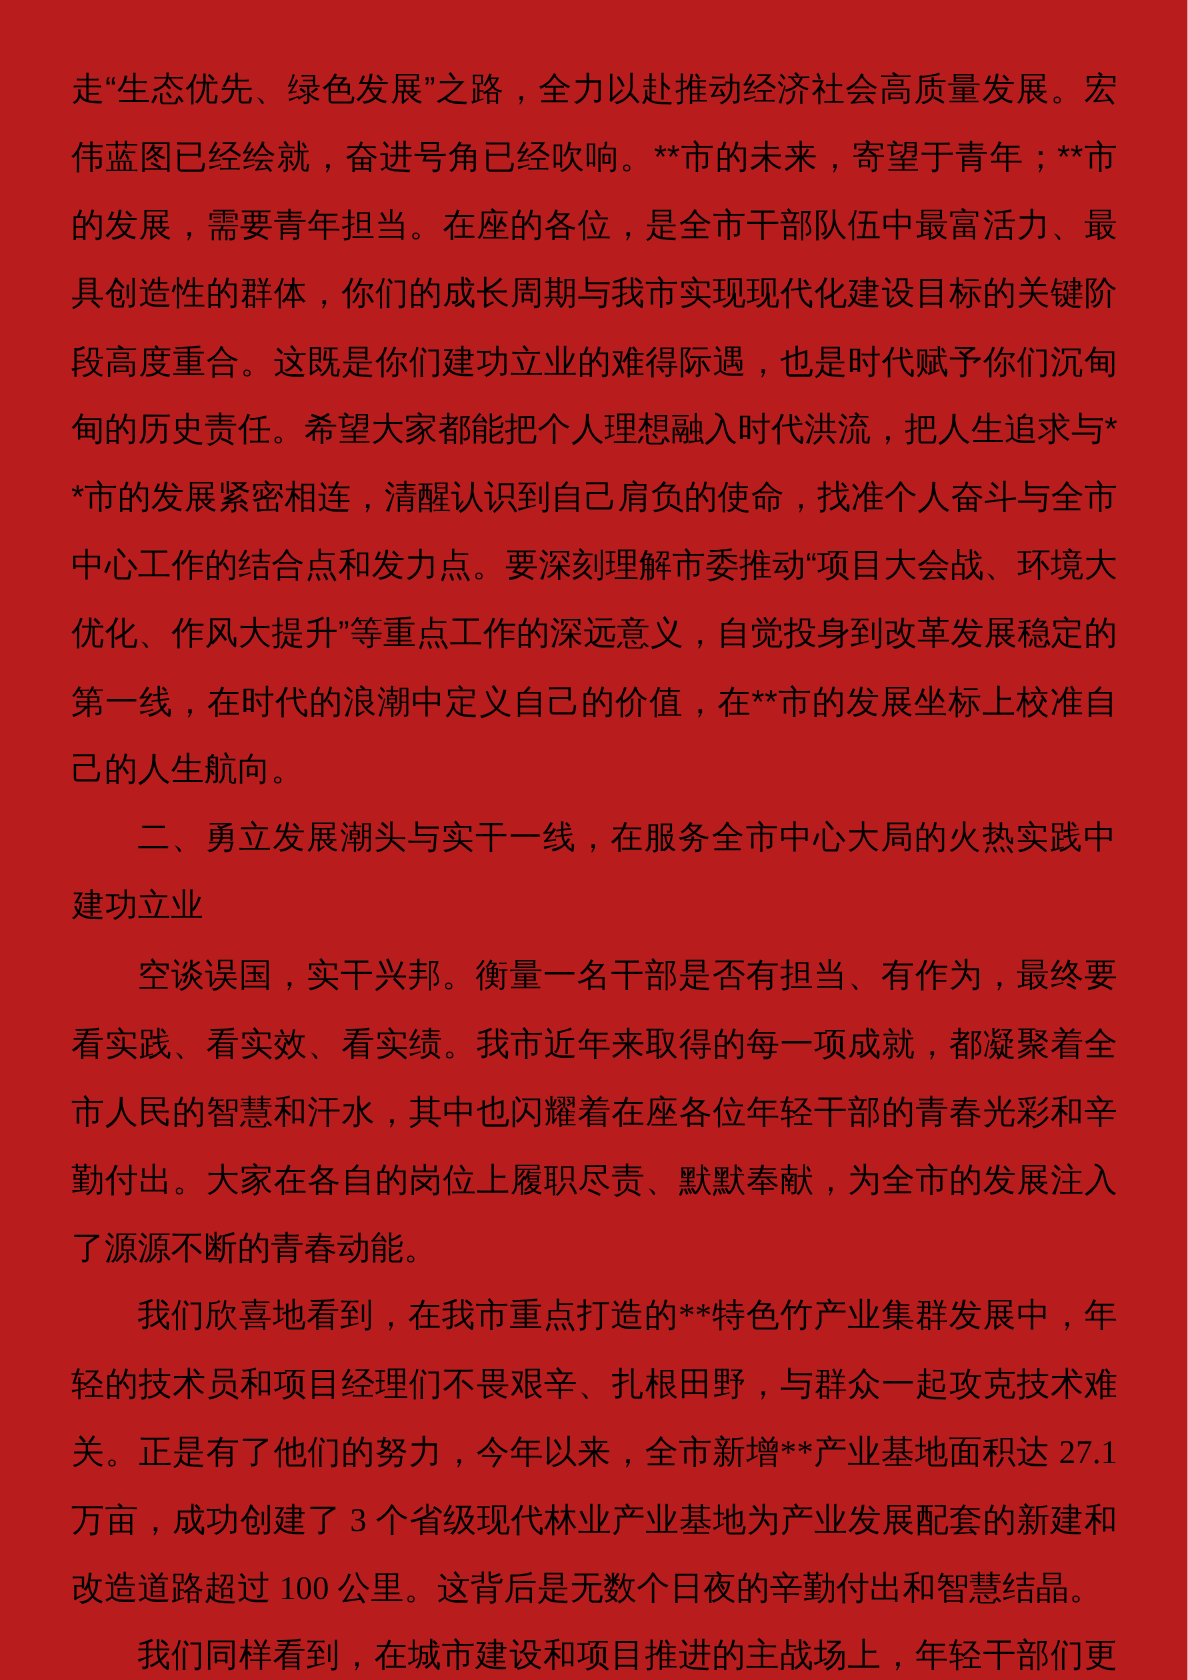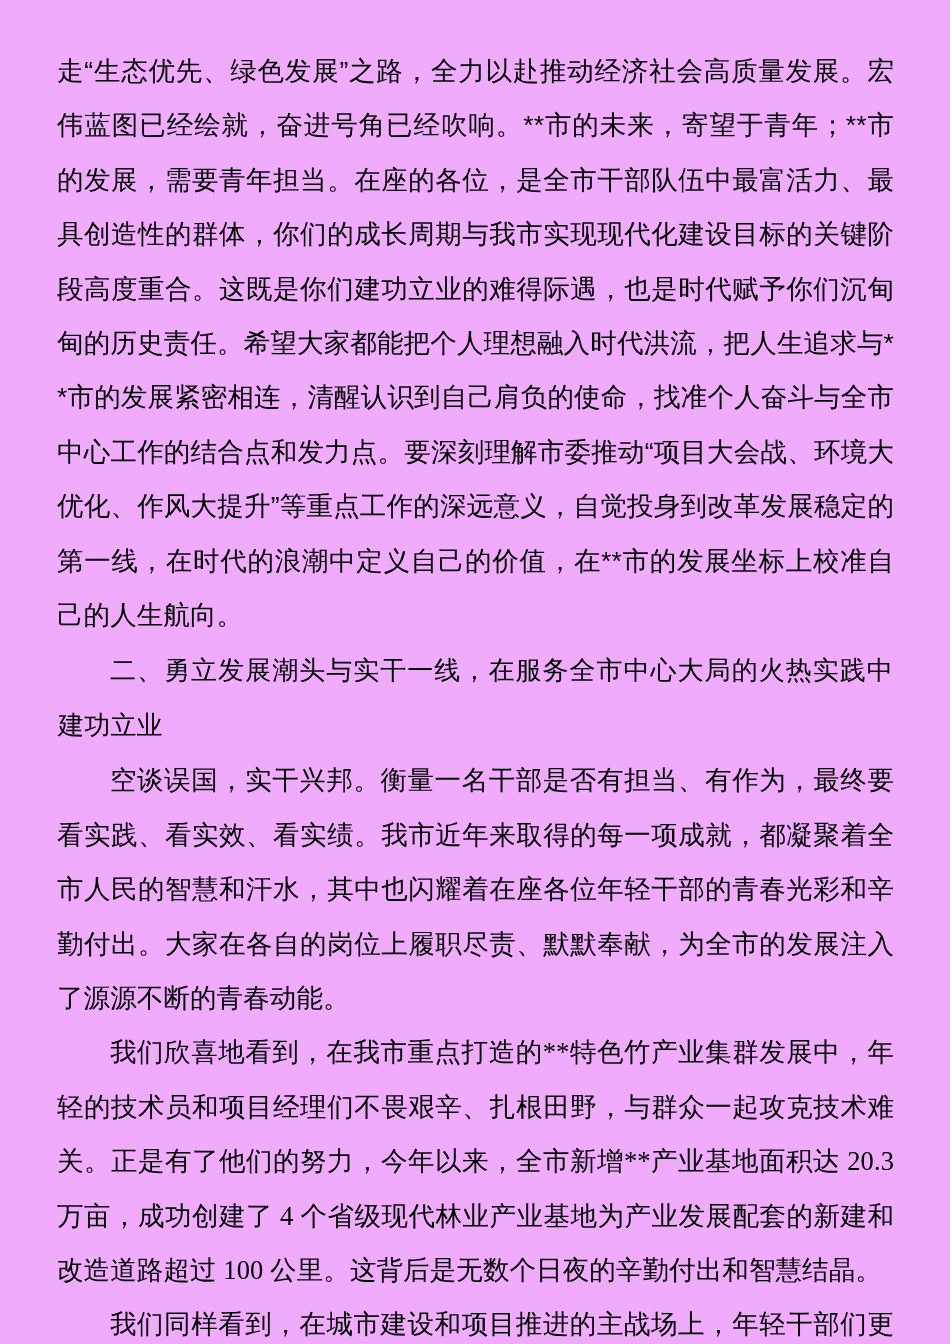--- a/index.html
+++ b/index.html
@@ -8,21 +8,21 @@
     padding: 0;
     background: #ffffff;
   }
   body {
     font-family: "Liberation Sans", "DejaVu Sans", sans-serif;
   }
   .page {
     position: relative;
     width: 950px;
     height: 1344px;
-    background: #f0abfc;
+    background: #b91c1c;
     overflow: hidden;
     box-sizing: border-box;
   }
   .doc-body {
     position: absolute;
     left: 57px;
     top: 44px;
     width: 837px;
   }
   
@@ -63,18 +63,18 @@
 
 <div class="page">
   <div class="doc-body">
 
     <p class="para">走“生态优先、绿色发展”之路，全力以赴推动经济社会高质量发展。宏伟蓝图已经绘就，奋进号角已经吹响。**市的未来，寄望于青年；**市的发展，需要青年担当。在座的各位，是全市干部队伍中最富活力、最具创造性的群体，你们的成长周期与我市实现现代化建设目标的关键阶段高度重合。这既是你们建功立业的难得际遇，也是时代赋予你们沉甸甸的历史责任。希望大家都能把个人理想融入时代洪流，把人生追求与**市的发展紧密相连，清醒认识到自己肩负的使命，找准个人奋斗与全市中心工作的结合点和发力点。要深刻理解市委推动“项目大会战、环境大优化、作风大提升”等重点工作的深远意义，自觉投身到改革发展稳定的第一线，在时代的浪潮中定义自己的价值，在**市的发展坐标上校准自己的人生航向。</p>
 
     <p class="heading">二、勇立发展潮头与实干一线，在服务全市中心大局的火热实践中建功立业</p>
 
     <p class="para indent">空谈误国，实干兴邦。衡量一名干部是否有担当、有作为，最终要看实践、看实效、看实绩。我市近年来取得的每一项成就，都凝聚着全市人民的智慧和汗水，其中也闪耀着在座各位年轻干部的青春光彩和辛勤付出。大家在各自的岗位上履职尽责、默默奉献，为全市的发展注入了源源不断的青春动能。</p>
 
-    <p class="para indent">我们欣喜地看到，在我市重点打造的**特色竹产业集群发展中，年轻的技术员和项目经理们不畏艰辛、扎根田野，与群众一起攻克技术难关。正是有了他们的努力，今年以来，全市新增**产业基地面积达 20.3 万亩，成功创建了 4 个省级现代林业产业基地为产业发展配套的新建和改造道路超过 100 公里。这背后是无数个日夜的辛勤付出和智慧结晶。</p>
+    <p class="para indent">我们欣喜地看到，在我市重点打造的**特色竹产业集群发展中，年轻的技术员和项目经理们不畏艰辛、扎根田野，与群众一起攻克技术难关。正是有了他们的努力，今年以来，全市新增**产业基地面积达 27.1 万亩，成功创建了 3 个省级现代林业产业基地为产业发展配套的新建和改造道路超过 100 公里。这背后是无数个日夜的辛勤付出和智慧结晶。</p>
 
     <p class="para indent">我们同样看到，在城市建设和项目推进的主战场上，年轻干部们更是冲锋在前、勇挑重担。从**高新技术产业开发区的**智能制造产业园项目</p>
 
   </div>
 </div>
 
 </body></html>

